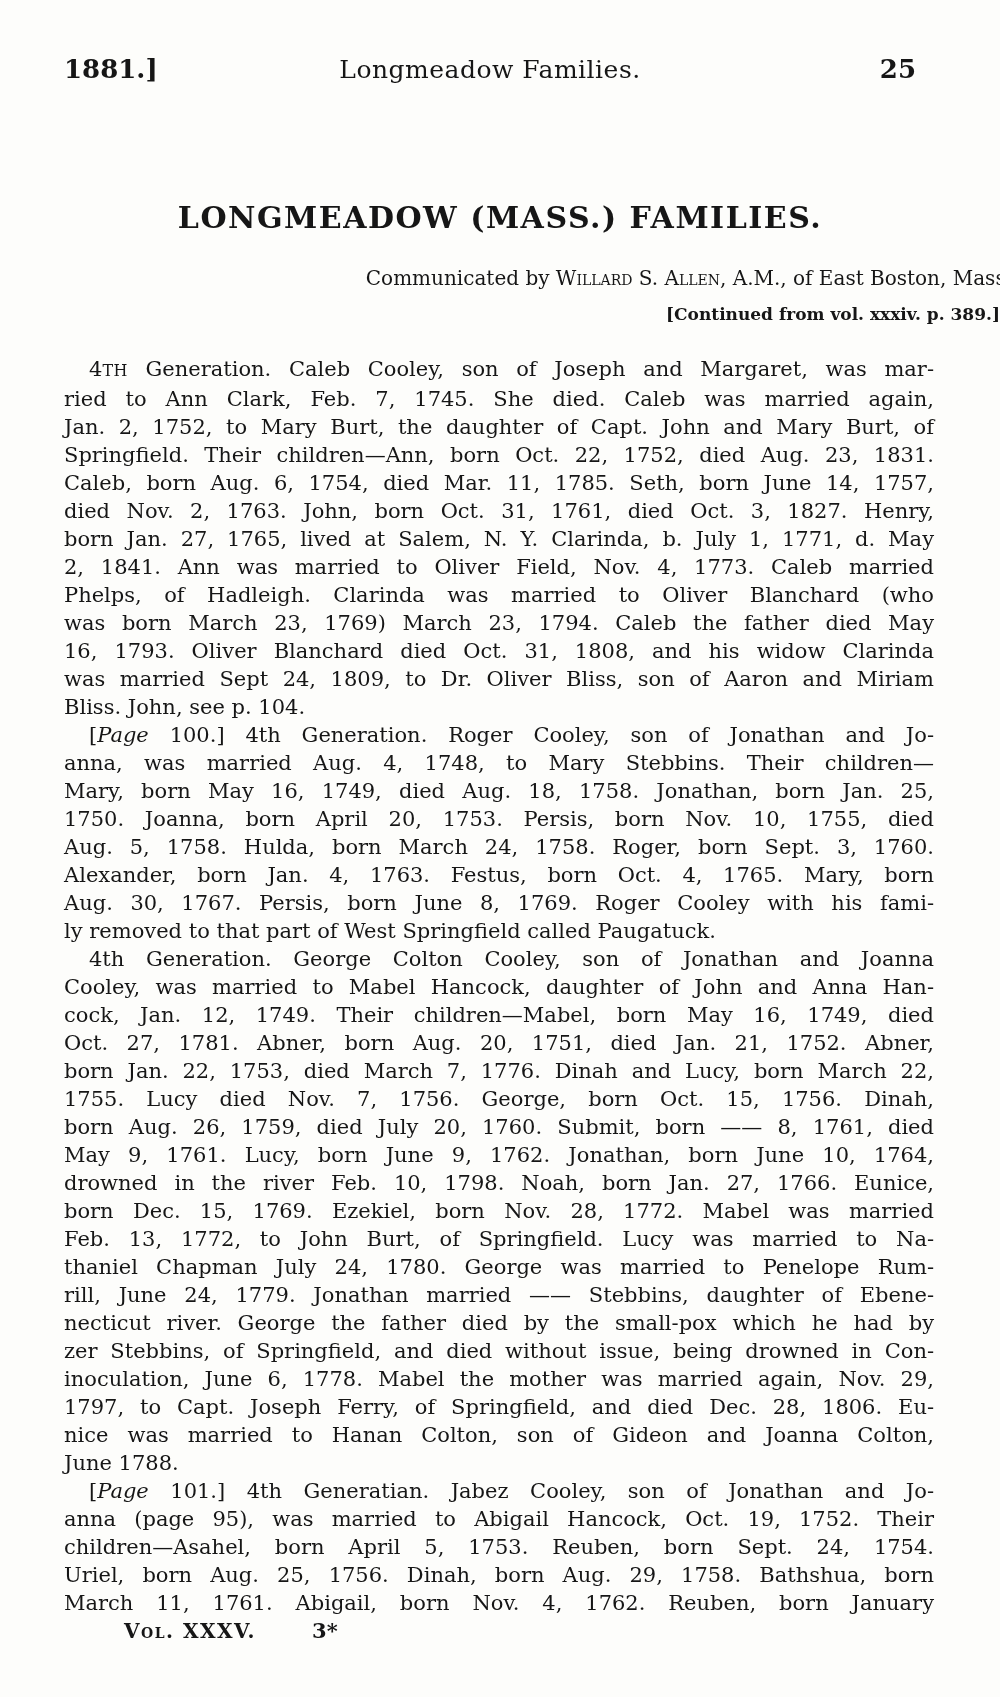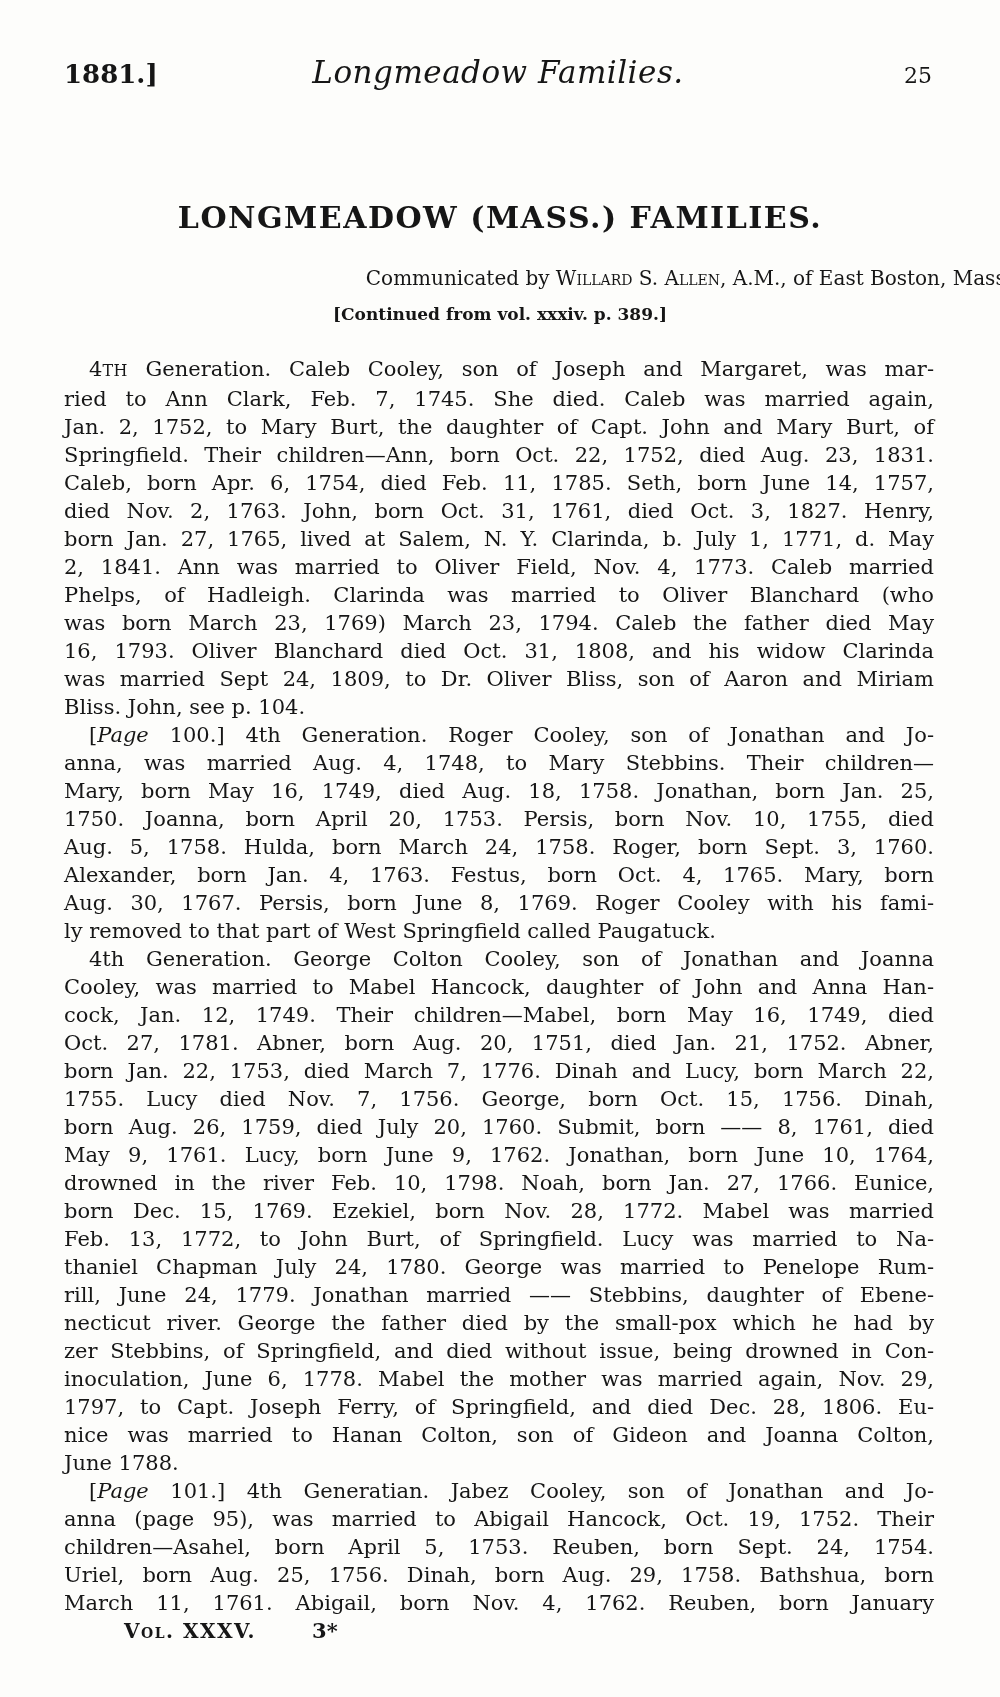--- a/index.html
+++ b/index.html
@@ -14,29 +14,29 @@
     background: #fdfdfb;
     color: #161616;
     font-family: "DejaVu Serif", serif;
     overflow: hidden;
   }
   
   .running-head {
     position: absolute;
     top: 54px;
     left: 64px;
-    right: 68px;
+    right: 84px;
     display: grid;
     grid-template-columns: 1fr auto 1fr;
     align-items: baseline;
     gap: 36px;
   }
   .rh-left  { justify-self: start; font-size: 26px; font-weight: bold; }
-  .rh-center{ justify-self: center; font-size: 31px; font-style: italic; letter-spacing: 0.5px; }
-  .rh-right { justify-self: end; font-size: 22px; font-weight: normal; }
+  .rh-center{ justify-self: center; font-size: 25px; letter-spacing: 0.5px; }
+  .rh-right { justify-self: end; font-size: 26px; font-weight: bold; }
   
   .title {
     position: absolute;
     top: 200px;
     left: 0;
     width: 100%;
     margin: 0;
     text-align: center;
     font-size: 30px;
     font-weight: bold;
@@ -49,21 +49,21 @@
     width: 100%;
     text-align: right;
     font-size: 20px;
   }
   .sc { font-variant: small-caps; }
   .continued {
     position: absolute;
     top: 304px;
     left: 0;
     width: 100%;
-    text-align: center;
+    text-align: right;
     font-size: 17px;
     font-weight: bold;
   }
   
   .body-text {
     position: absolute;
     top: 355px;
     left: 64px;
     width: 870px;
     font-size: 21px;
@@ -111,21 +111,21 @@
 
   <div class="byline"><span>Communicated by </span><span class="sc">Willard S. Allen</span><span>, A.M., of East Boston, Mass.</span></div>
 
   <div class="continued">[Continued from vol. xxxiv. p. 389.]</div>
 
   <div class="body-text">
       <div class="line first">4<span class="smallcap">TH</span> Generation. Caleb Cooley, son of Joseph and Margaret, was mar-</div>
       <div class="line">ried to Ann Clark, Feb. 7, 1745. She died. Caleb was married again,</div>
       <div class="line">Jan. 2, 1752, to Mary Burt, the daughter of Capt. John and Mary Burt, of</div>
       <div class="line">Springfield. Their children—Ann, born Oct. 22, 1752, died Aug. 23, 1831.</div>
-      <div class="line">Caleb, born Apr. 6, 1754, died Feb. 11, 1785. Seth, born June 14, 1757,</div>
+      <div class="line">Caleb, born Aug. 6, 1754, died Mar. 11, 1785. Seth, born June 14, 1757,</div>
       <div class="line">died Nov. 2, 1763. John, born Oct. 31, 1761, died Oct. 3, 1827. Henry,</div>
       <div class="line">born Jan. 27, 1765, lived at Salem, N. Y. Clarinda, b. July 1, 1771, d. May</div>
       <div class="line">2, 1841. Ann was married to Oliver Field, Nov. 4, 1773. Caleb married</div>
       <div class="line">Phelps, of Hadleigh. Clarinda was married to Oliver Blanchard (who</div>
       <div class="line">was born March 23, 1769) March 23, 1794. Caleb the father died May</div>
       <div class="line">16, 1793. Oliver Blanchard died Oct. 31, 1808, and his widow Clarinda</div>
       <div class="line">was married Sept 24, 1809, to Dr. Oliver Bliss, son of Aaron and Miriam</div>
       <div class="line lastleft">Bliss. John, see p. 104.</div>
       <div class="line first">[<span class="ital">Page</span> 100.] 4th Generation. Roger Cooley, son of Jonathan and Jo-</div>
       <div class="line">anna, was married Aug. 4, 1748, to Mary Stebbins. Their children—</div>

